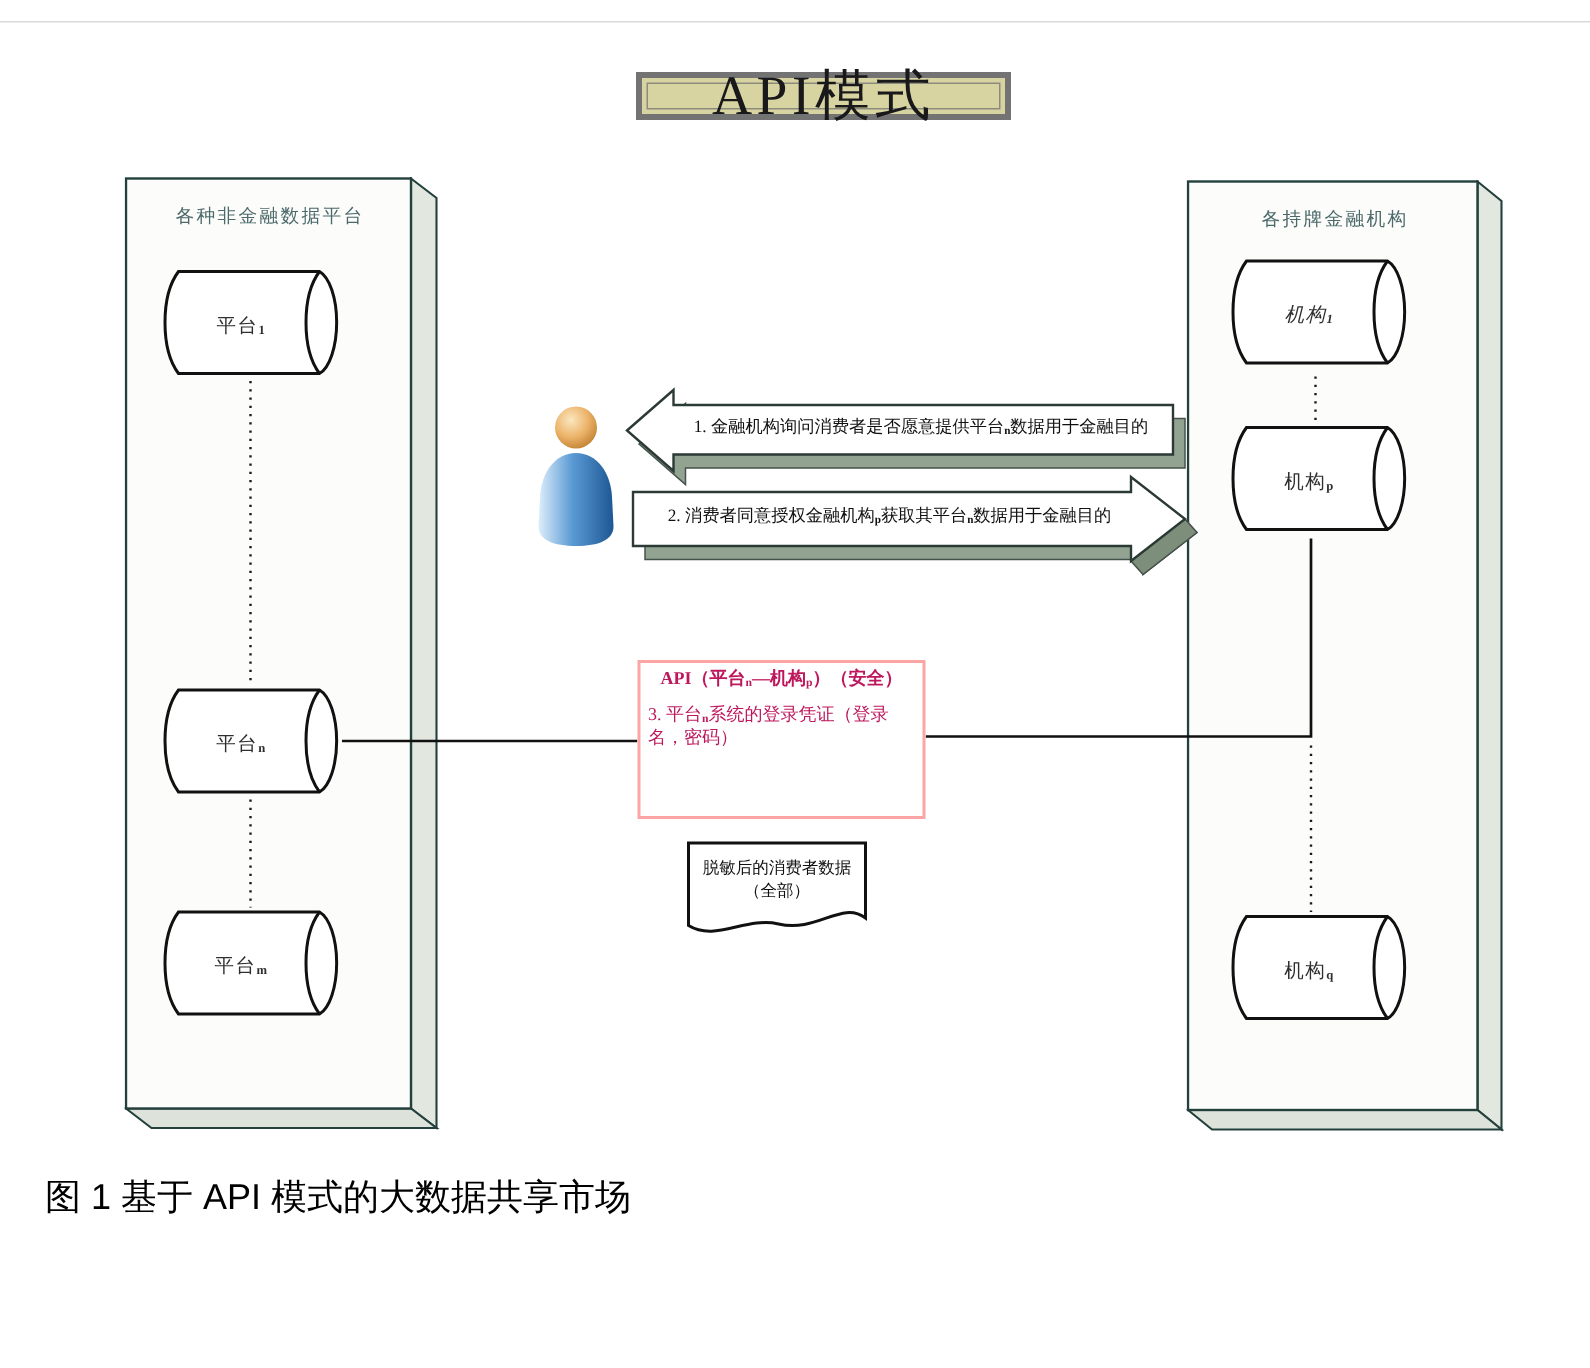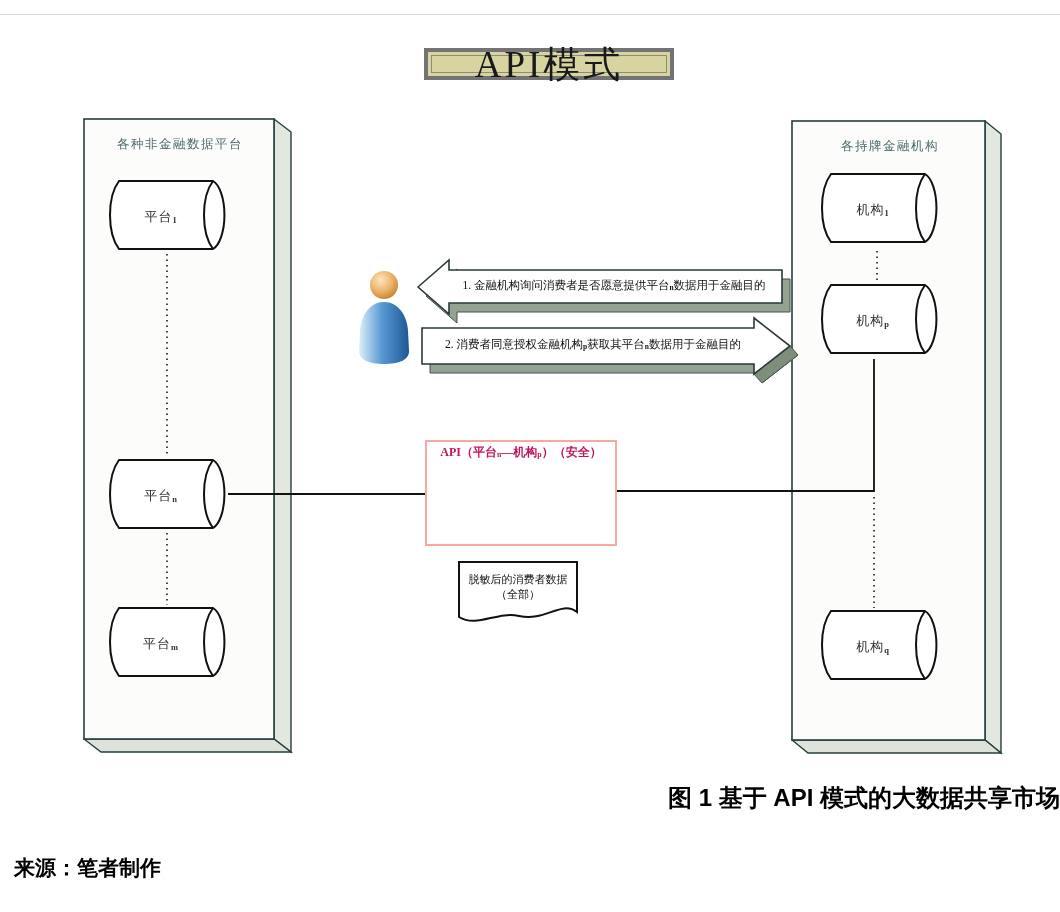--- a/index.html
+++ b/index.html
@@ -29,21 +29,21 @@
   .api-box{
     left:425px;top:440px;width:192px;height:106px;background:#ffffff;border:2px solid #fca5a5;
     box-sizing:border-box;padding:3px 5px;font-size:12px;line-height:1.3;color:#be185d;
   }
   .api-title{text-align:center;font-weight:600;}
   .api-item{margin-top:8px;}
   
   .doc-text{width:104px;text-align:center;font-size:11px;line-height:1.35;color:#101010;}
   
   .sans{font-family:"Liberation Sans","DejaVu Sans",sans-serif;}
-  .caption{left:30px;top:782px;width:1030px;text-align:right;font-size:24px;font-weight:700;color:#000;}
+  .caption{left:30px;top:782px;width:1030px;text-align:left;font-size:24px;font-weight:400;color:#000;}
   .source{left:14px;top:854px;font-size:21px;font-weight:700;color:#000;}
   .z1{z-index:1}.z2{z-index:2}.z3{z-index:3}
 </style>
 </head>
 <body>
 
 <div id="canvas">
 
   <div class="abs hairline" style="left:0;top:14px;width:1060px;"></div>
 
@@ -91,21 +91,21 @@
   <svg class="abs z3" style="left:104px;top:606px;" width="127" height="74" viewBox="0 0 127 74">
     <path d="M15 2 H109 A15 35 0 0 1 109 70 H15 C3 54 3 18 15 2 Z" fill="#ffffff" stroke="#111" stroke-width="2"></path>
     <path d="M109 2 C97 18 97 54 109 70" fill="none" stroke="#111" stroke-width="2"></path>
   </svg>
   <div class="abs cyl-label z3" style="left:118px;top:635px;"><span>平台</span><span class="subsc">m</span></div>
 
   <svg class="abs z3" style="left:816px;top:172px;" width="127" height="74" viewBox="0 0 127 74">
     <path d="M15 2 H109 A15 35 0 0 1 109 70 H15 C3 54 3 18 15 2 Z" fill="#ffffff" stroke="#111" stroke-width="2"></path>
     <path d="M109 2 C97 18 97 54 109 70" fill="none" stroke="#111" stroke-width="2"></path>
   </svg>
-  <div class="abs cyl-label z3" style="left:830px;top:201px;"><span>机构</span><span class="subsc">1</span></div>
+  <div class="abs cyl-label z3" style="left:830px;top:201px;font-style:italic;"><span>机构</span><span class="subsc">1</span></div>
 
   <svg class="abs z3" style="left:816px;top:283px;" width="127" height="74" viewBox="0 0 127 74">
     <path d="M15 2 H109 A15 35 0 0 1 109 70 H15 C3 54 3 18 15 2 Z" fill="#ffffff" stroke="#111" stroke-width="2"></path>
     <path d="M109 2 C97 18 97 54 109 70" fill="none" stroke="#111" stroke-width="2"></path>
   </svg>
   <div class="abs cyl-label z3" style="left:830px;top:312px;"><span>机构</span><span class="subsc">p</span></div>
 
   <svg class="abs z3" style="left:816px;top:609px;" width="127" height="74" viewBox="0 0 127 74">
     <path d="M15 2 H109 A15 35 0 0 1 109 70 H15 C3 54 3 18 15 2 Z" fill="#ffffff" stroke="#111" stroke-width="2"></path>
     <path d="M109 2 C97 18 97 54 109 70" fill="none" stroke="#111" stroke-width="2"></path>
@@ -136,23 +136,23 @@
 
     <polygon points="25,87 357,87 357,77 393,105 357,133 357,123 25,123" fill="#93a391" stroke="#44524b" stroke-width="1"></polygon>
     <polygon points="349,124 385,96 393,105 357,133" fill="#7d8e7b" stroke="#44524b" stroke-width="1"></polygon>
     <polygon points="17,78 349,78 349,68 385,96 349,124 349,114 17,114" fill="#ffffff" stroke="#2b3a35" stroke-width="1.6"></polygon>
   </svg>
   <div class="abs arrow-text z3" style="left:450px;top:279px;width:328px;"><span>1. 金融机构询问消费者是否愿意提供平台</span><span class="subsc">n</span><span>数据用于金融目的</span></div>
   <div class="abs arrow-text z3" style="left:428px;top:338px;width:330px;"><span>2. 消费者同意授权金融机构</span><span class="subsc">p</span><span>获取其平台</span><span class="subsc">n</span><span>数据用于金融目的</span></div>
 
   <div class="abs api-box z3">
     <div class="api-title"><span>API（平台</span><span class="subsc">n</span><span>—机构</span><span class="subsc">p</span><span>）（安全）</span></div>
+    <div class="api-item"><span>3. 平台</span><span class="subsc">n</span><span>系统的登录凭证（登录名，密码）</span></div>
   </div>
 
   <svg class="abs z3" style="left:457px;top:560px;" width="122" height="74" viewBox="0 0 122 74">
     <path d="M2 2 H120 V52 C104 40 88 62 62 56 C40 51 20 68 2 57 Z" fill="#ffffff" stroke="#111" stroke-width="2"></path>
   </svg>
   <div class="abs doc-text z3" style="left:466px;top:572px;">脱敏后的消费者数据（全部）</div>
 
   <div class="abs caption sans z3">图 1 基于 API 模式的大数据共享市场</div>
-  <div class="abs source sans z3">来源：笔者制作</div>
 
 </div>
 
 </body></html>

